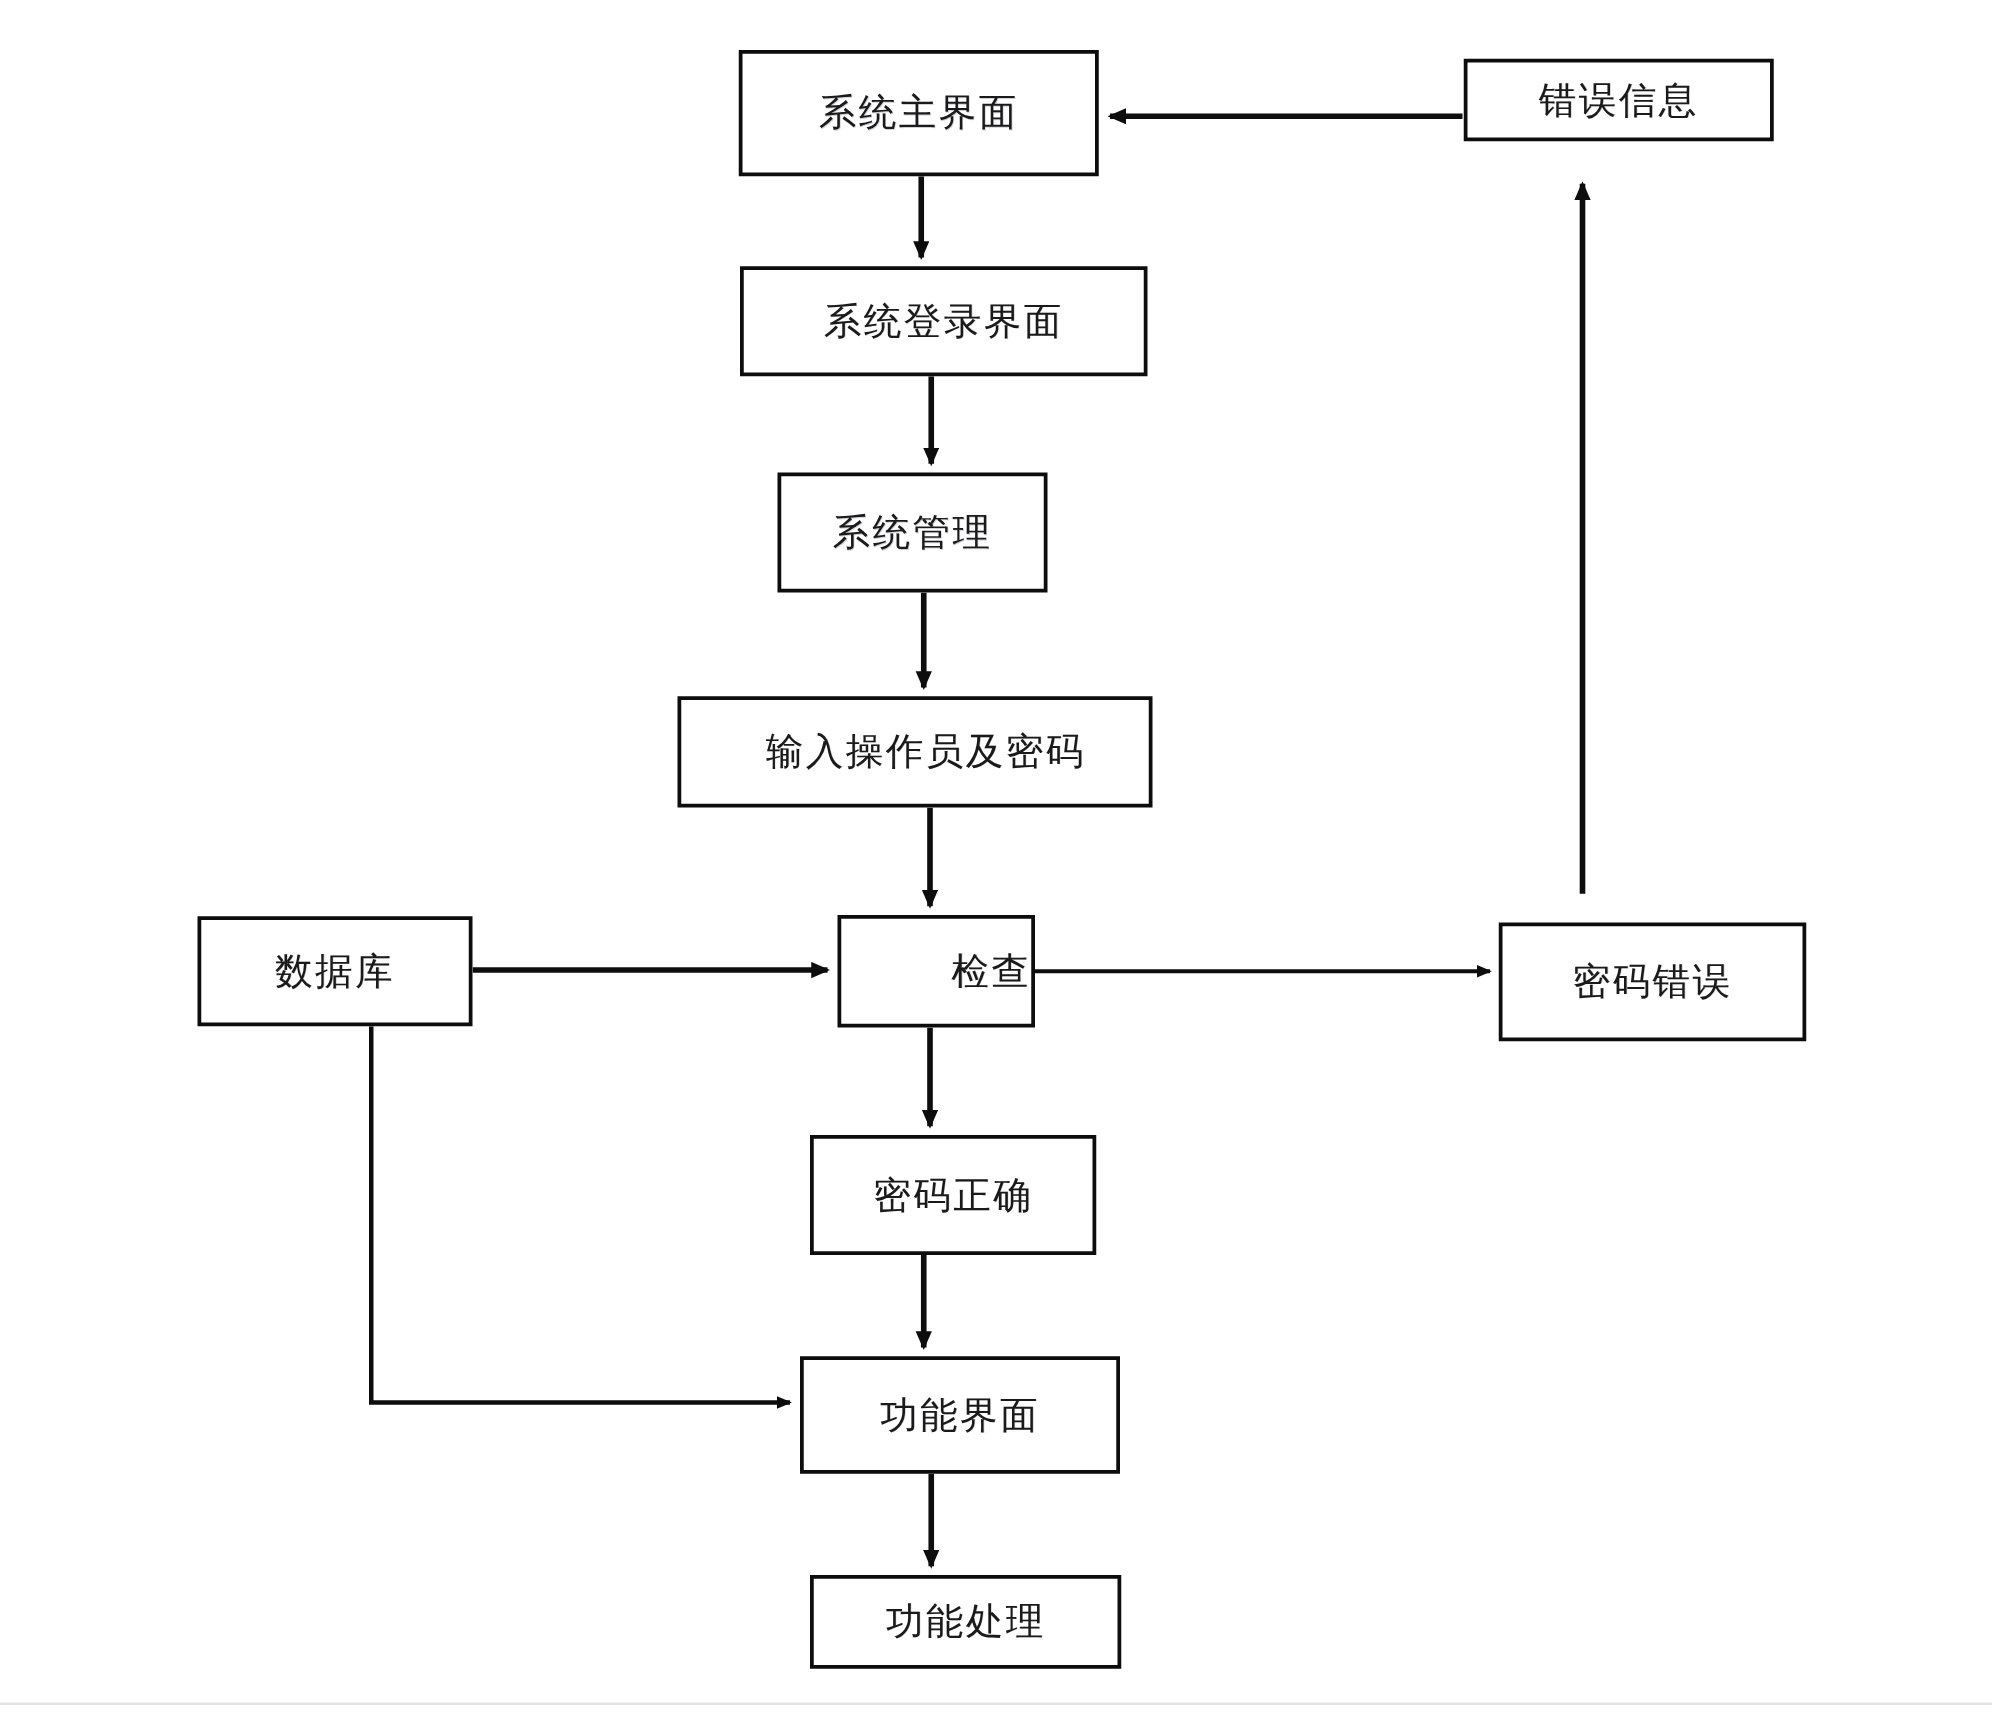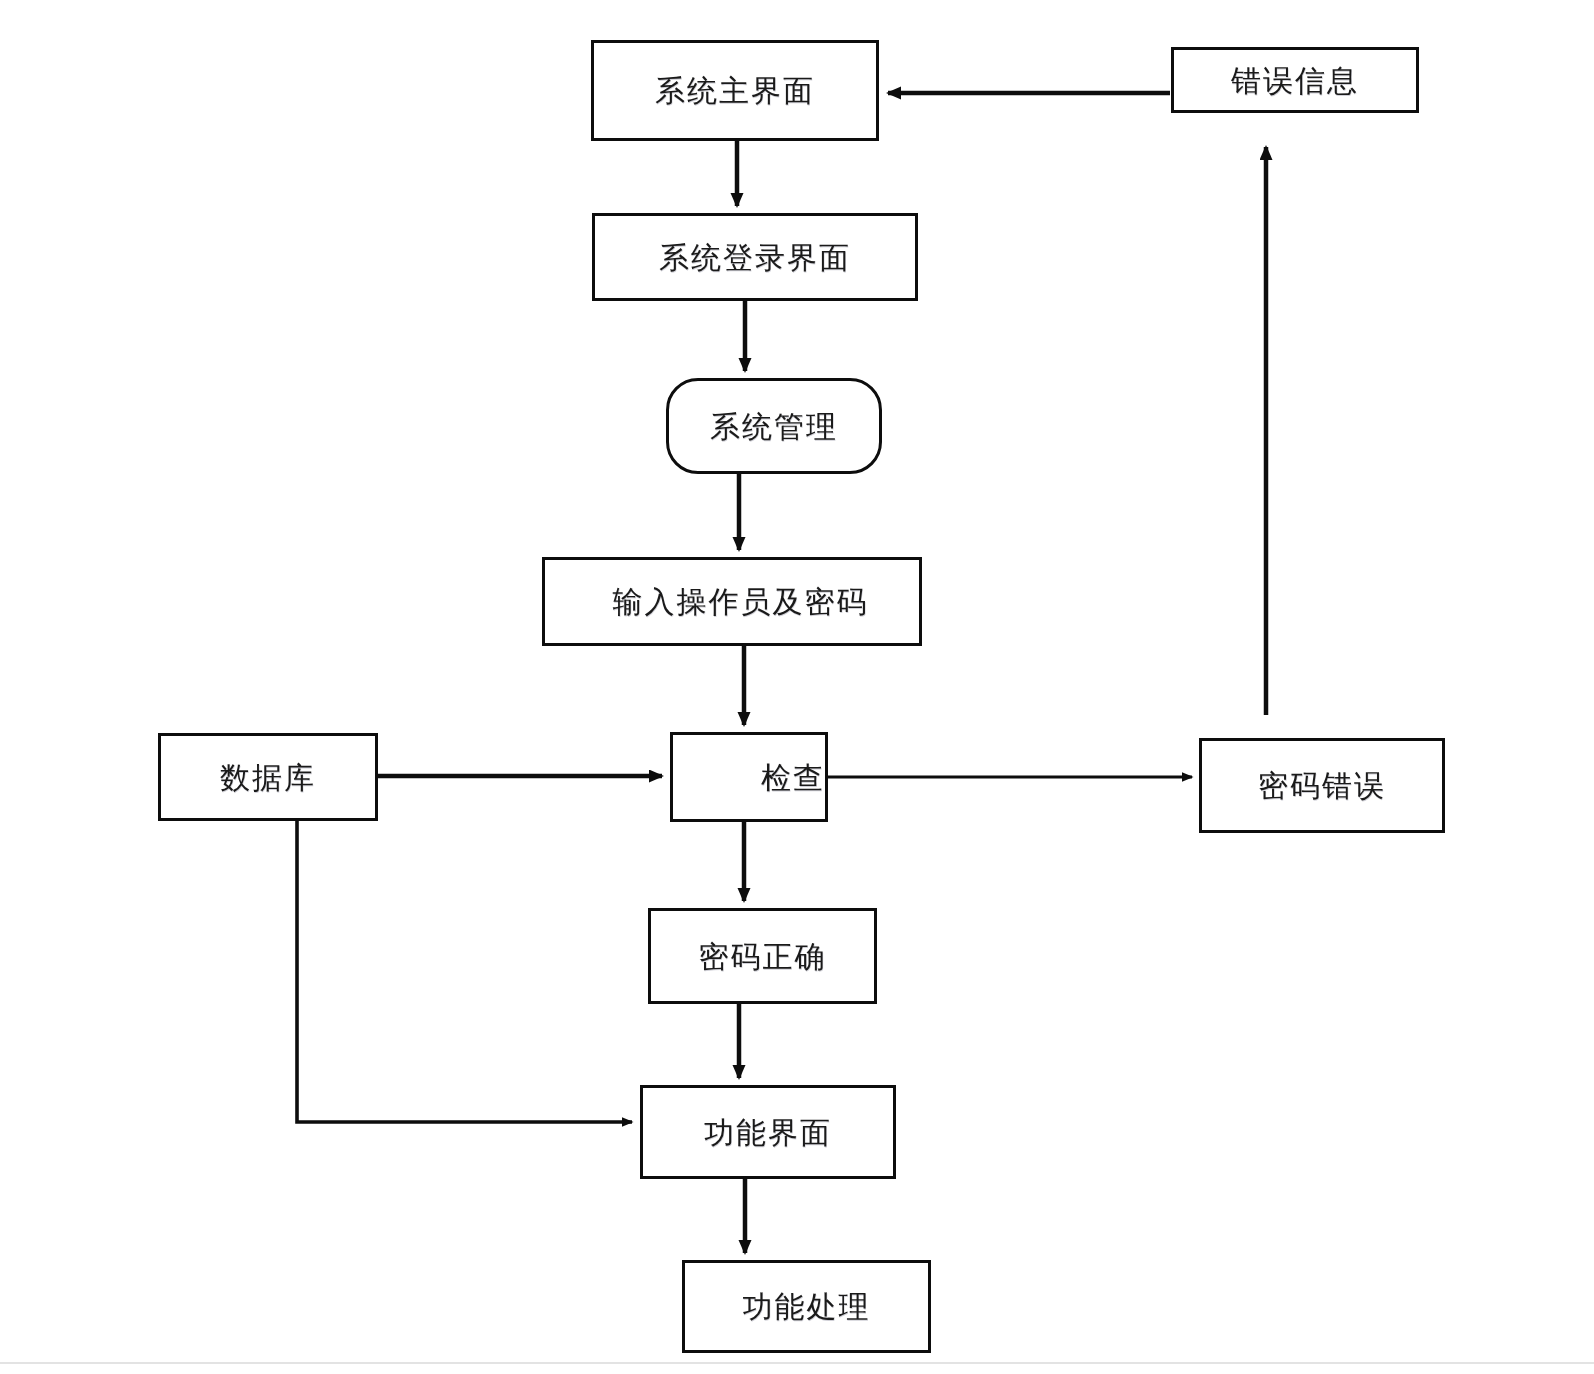--- a/index.html
+++ b/index.html
@@ -39,28 +39,28 @@
     font-size: 30px;
     line-height: 1.1;
     color: #1a1a1a;
     letter-spacing: 2px;
     white-space: nowrap;
     text-shadow: 0.5px 0.5px 0 rgba(120,120,140,0.35);
   }
   .n-main   { left: 591px; top: 40px;   width: 288px; height: 101px; }
   .n-err    { left: 1171px; top: 47px;  width: 248px; height: 66px;  }
   .n-login  { left: 592px; top: 213px;  width: 326px; height: 88px;  }
-  .n-sysmgr { left: 666px; top: 378px;  width: 216px; height: 96px; border-radius: 32px;  }
+  .n-sysmgr { left: 622px; top: 378px;  width: 216px; height: 96px;  }
   .n-input  { left: 542px; top: 557px;  width: 380px; height: 89px; padding-left: 17px;  }
   .n-db     { left: 158px; top: 733px;  width: 220px; height: 88px;  }
   .n-check  { left: 670px; top: 732px;  width: 158px; height: 90px; justify-content: flex-end;  }
   .n-pwderr { left: 1199px; top: 716px; width: 246px; height: 95px; margin-top: 22px;  }
   .n-pwdok  { left: 648px; top: 908px;  width: 229px; height: 96px;  }
   .n-funcui { left: 640px; top: 1085px; width: 256px; height: 94px;  }
-  .n-funcpr { left: 682px; top: 1260px; width: 249px; height: 93px;  }
+  .n-funcpr { left: 648px; top: 1260px; width: 249px; height: 75px;  }
 
   .bottom-rule {
     position: absolute;
     left: 0;
     top: 1362px;
     width: 1594px;
     height: 2px;
     background: #e3e3e3;
     z-index: 1;
   }

